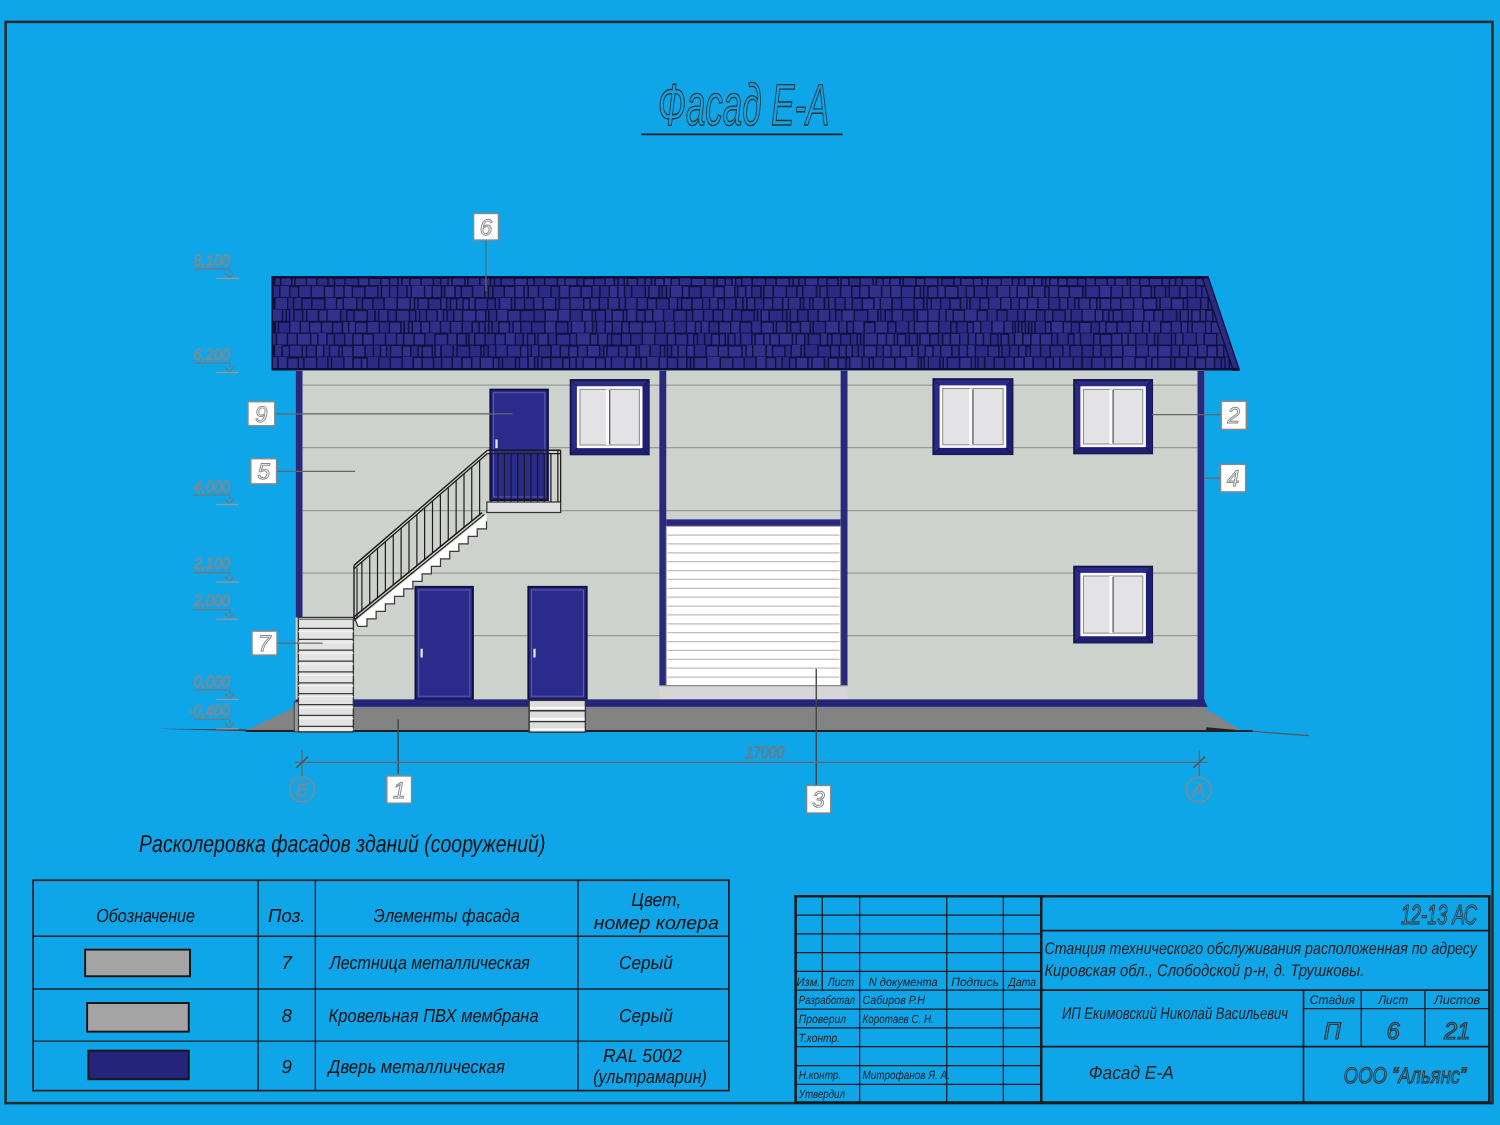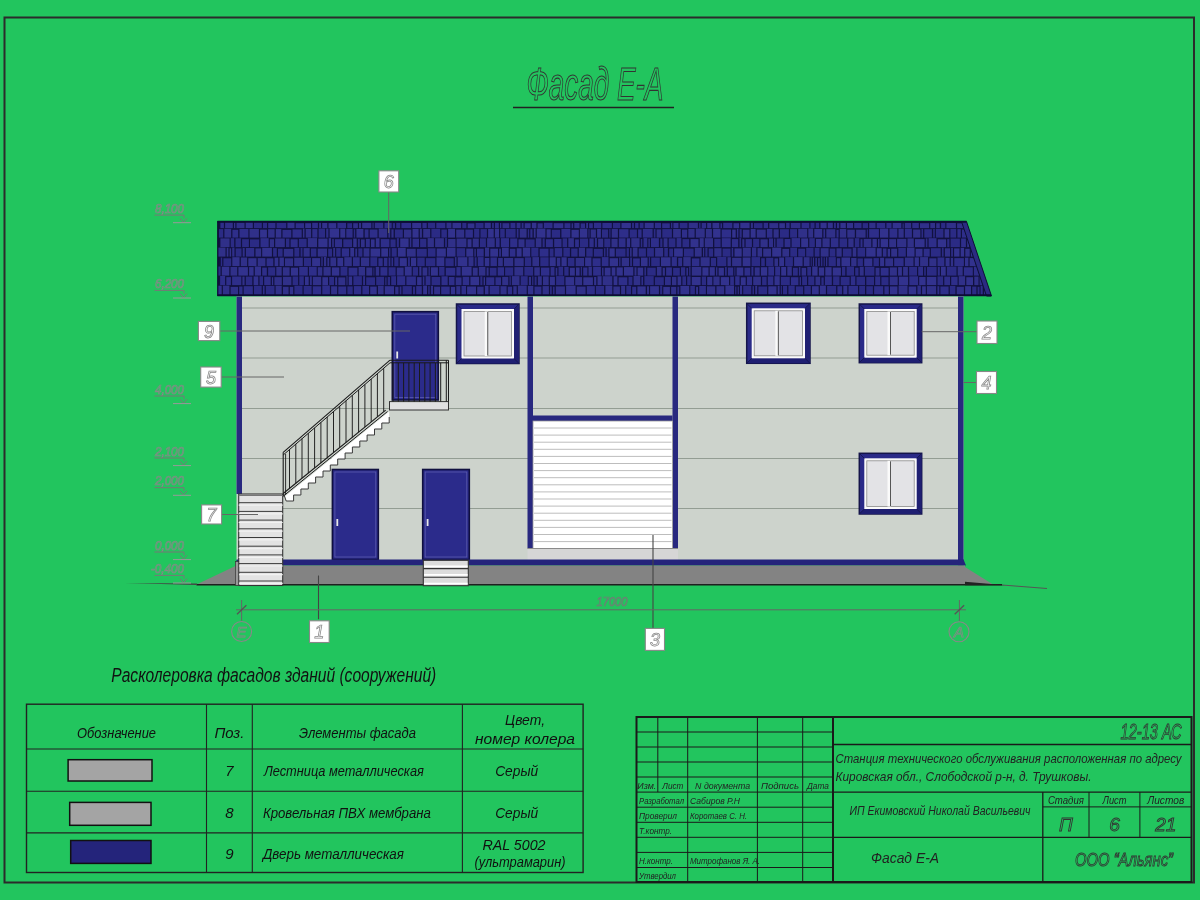--- a/index.html
+++ b/index.html
@@ -1,15 +1,15 @@
 <!DOCTYPE html>
 <html><head><meta charset="utf-8">
 <style>
 html,body{margin:0;padding:0;background:#fff;}
-#page{position:relative;width:1200px;height:900px;background:#22c55e;overflow:hidden;}
+#page{position:relative;width:1200px;height:900px;background:#0ea5e9;overflow:hidden;}
 </style></head>
 <body>
 <div id="page">
 <svg width="1200" height="900" viewBox="0 0 1200 900">
 <rect x="4.5" y="17.5" width="1189.5" height="865" fill="none" stroke="#2b2b2b" stroke-width="2"></rect>
 <text x="595" y="100" font-size="47" fill="none" stroke="#333" stroke-width="1.1" text-anchor="middle" font-family="Liberation Sans, sans-serif" font-style="italic" textLength="137" lengthAdjust="spacingAndGlyphs">Фасад Е-А</text>
 <line x1="513" y1="107.5" x2="674" y2="107.5" stroke="#222" stroke-width="1.5"></line>
 <defs>
         <clipPath id="roofclip">
           <polygon points="217.5,221.5 961.5,221.5 986.5,296 217.5,296"></polygon>

